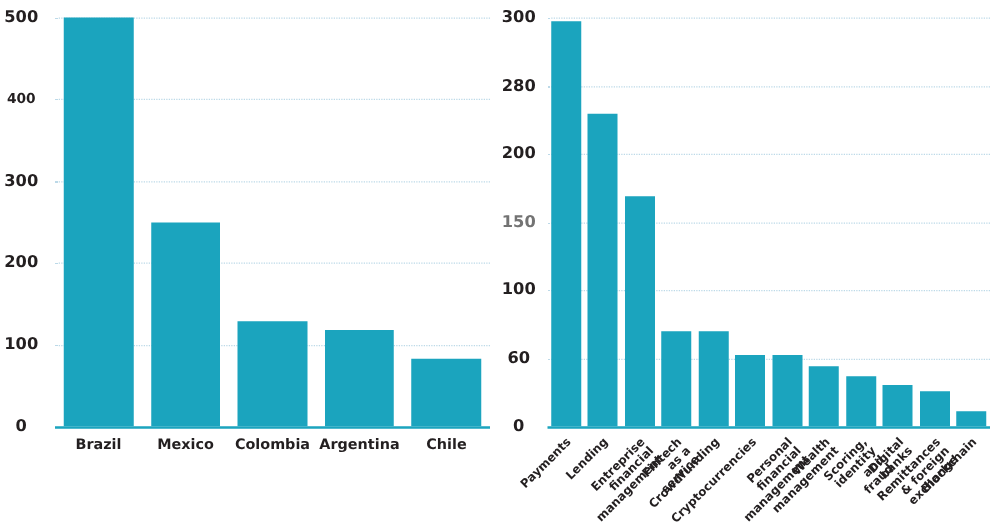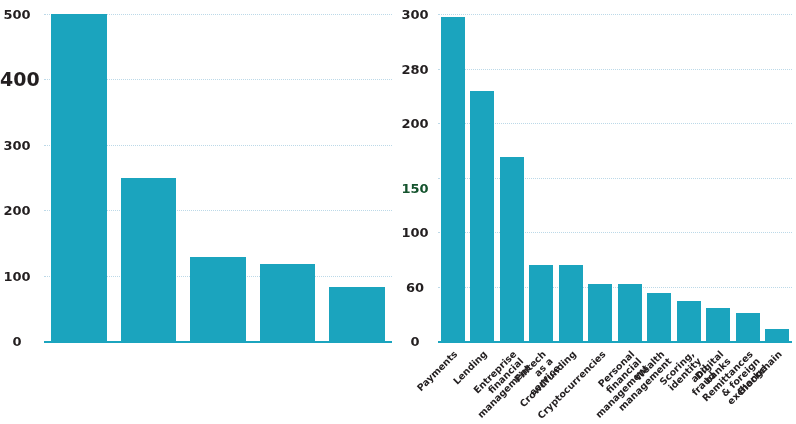--- a/index.html
+++ b/index.html
@@ -124,57 +124,64 @@
         <div class="gridline" style="top: 130.8px; border-top-color: rgb(188, 217, 232);"></div>
         <div class="gridline" style="top: 65.4px; border-top-color: rgb(188, 217, 232);"></div>
         <div class="gridline" style="top: 0px; border-top-color: rgb(188, 217, 232);"></div>
         <div class="baseline" style="top: 327px; background: rgb(27, 164, 190);"></div>
       </div>
     <div id="left-yticks">
         <div class="ytick" style="top: 341px; left: 0px; width: 34px; font-size: 13px; color: rgb(35, 31, 32);">0</div>
         <div class="ytick" style="top: 275.6px; left: 0px; width: 34px; font-size: 13px; color: rgb(35, 31, 32);">100</div>
         <div class="ytick" style="top: 210.2px; left: 0px; width: 34px; font-size: 13px; color: rgb(35, 31, 32);">200</div>
         <div class="ytick" style="top: 144.8px; left: 0px; width: 34px; font-size: 13px; color: rgb(35, 31, 32);">300</div>
-        <div class="ytick" style="top: 79.4px; left: 0px; width: 34px; font-size: 19px; color: rgb(35, 31, 32);">400</div>
+        <div class="ytick" style="top: 79.4px; left: 0px; width: 34px; font-size: 11px; color: rgb(35, 31, 32);">400</div>
         <div class="ytick" style="top: 14px; left: 0px; width: 34px; font-size: 13px; color: rgb(35, 31, 32);">500</div>
       </div>
     <div id="left-bars" class="bars" style="left: 44px; top: 14px; width: 348px; height: 327px;">
         <div class="bar-slot" style="width: 69.6px;">
           <div class="bar" title="Brazil: 500" style="height: 327px; width: 55.68px; background: rgb(27, 164, 190);"></div>
         </div>
         <div class="bar-slot" style="width: 69.6px;">
           <div class="bar" title="Mexico: 250" style="height: 163.5px; width: 55.68px; background: rgb(27, 164, 190);"></div>
         </div>
         <div class="bar-slot" style="width: 69.6px;">
           <div class="bar" title="Colombia: 128" style="height: 83.712px; width: 55.68px; background: rgb(27, 164, 190);"></div>
         </div>
         <div class="bar-slot" style="width: 69.6px;">
           <div class="bar" title="Argentina: 118" style="height: 77.172px; width: 55.68px; background: rgb(27, 164, 190);"></div>
         </div>
         <div class="bar-slot" style="width: 69.6px;">
           <div class="bar" title="Chile: 83" style="height: 54.282px; width: 55.68px; background: rgb(27, 164, 190);"></div>
         </div>
+      </div>
+    <div id="left-xticks" class="xtick-row" style="left: 44px; top: 348px; width: 348px;">
+        <div class="xtick" style="width: 69.6px; font-size: 11.5px; color: rgb(35, 31, 32);">Brazil</div>
+        <div class="xtick" style="width: 69.6px; font-size: 11.5px; color: rgb(35, 31, 32);">Mexico</div>
+        <div class="xtick" style="width: 69.6px; font-size: 11.5px; color: rgb(35, 31, 32);">Colombia</div>
+        <div class="xtick" style="width: 69.6px; font-size: 11.5px; color: rgb(35, 31, 32);">Argentina</div>
+        <div class="xtick" style="width: 69.6px; font-size: 11.5px; color: rgb(35, 31, 32);">Chile</div>
       </div>
   </div>
 
   <div class="chart-panel panel-right">
     <div id="right-grid" class="plot-area" style="left: 38px; top: 14px; width: 354px; height: 327px;">
         <div class="gridline" style="top: 272.5px; border-top-color: rgb(188, 217, 232);"></div>
         <div class="gridline" style="top: 218px; border-top-color: rgb(188, 217, 232);"></div>
         <div class="gridline" style="top: 163.5px; border-top-color: rgb(188, 217, 232);"></div>
         <div class="gridline" style="top: 109px; border-top-color: rgb(188, 217, 232);"></div>
         <div class="gridline" style="top: 54.5px; border-top-color: rgb(188, 217, 232);"></div>
         <div class="gridline" style="top: 0px; border-top-color: rgb(188, 217, 232);"></div>
         <div class="baseline" style="top: 327px; background: rgb(27, 164, 190);"></div>
       </div>
     <div id="right-yticks">
         <div class="ytick" style="top: 341px; left: 0px; width: 30px; font-size: 13px; color: rgb(35, 31, 32);">0</div>
         <div class="ytick" style="top: 286.5px; left: 0px; width: 30px; font-size: 13px; color: rgb(35, 31, 32);">60</div>
         <div class="ytick" style="top: 232px; left: 0px; width: 30px; font-size: 13px; color: rgb(35, 31, 32);">100</div>
-        <div class="ytick" style="top: 177.5px; left: 0px; width: 30px; font-size: 13px; color: #14532d; margin-top: 10px;">150</div>
+        <div class="ytick" style="top: 177.5px; left: 0px; width: 30px; font-size: 13px; color: #737373;">150</div>
         <div class="ytick" style="top: 123px; left: 0px; width: 30px; font-size: 13px; color: rgb(35, 31, 32);">200</div>
         <div class="ytick" style="top: 68.5px; left: 0px; width: 30px; font-size: 13px; color: rgb(35, 31, 32);">280</div>
         <div class="ytick" style="top: 14px; left: 0px; width: 30px; font-size: 13px; color: rgb(35, 31, 32);">300</div>
       </div>
     <div id="right-bars" class="bars" style="left: 38px; top: 14px; width: 354px; height: 327px;">
         <div class="bar-slot" style="width: 29.5px;">
           <div class="bar" title="Payments: 297" style="height: 323.73px; width: 23.6px; background: rgb(27, 164, 190);"></div>
         </div>
         <div class="bar-slot" style="width: 29.5px;">
           <div class="bar" title="Lending: 229" style="height: 249.61px; width: 23.6px; background: rgb(27, 164, 190);"></div>

